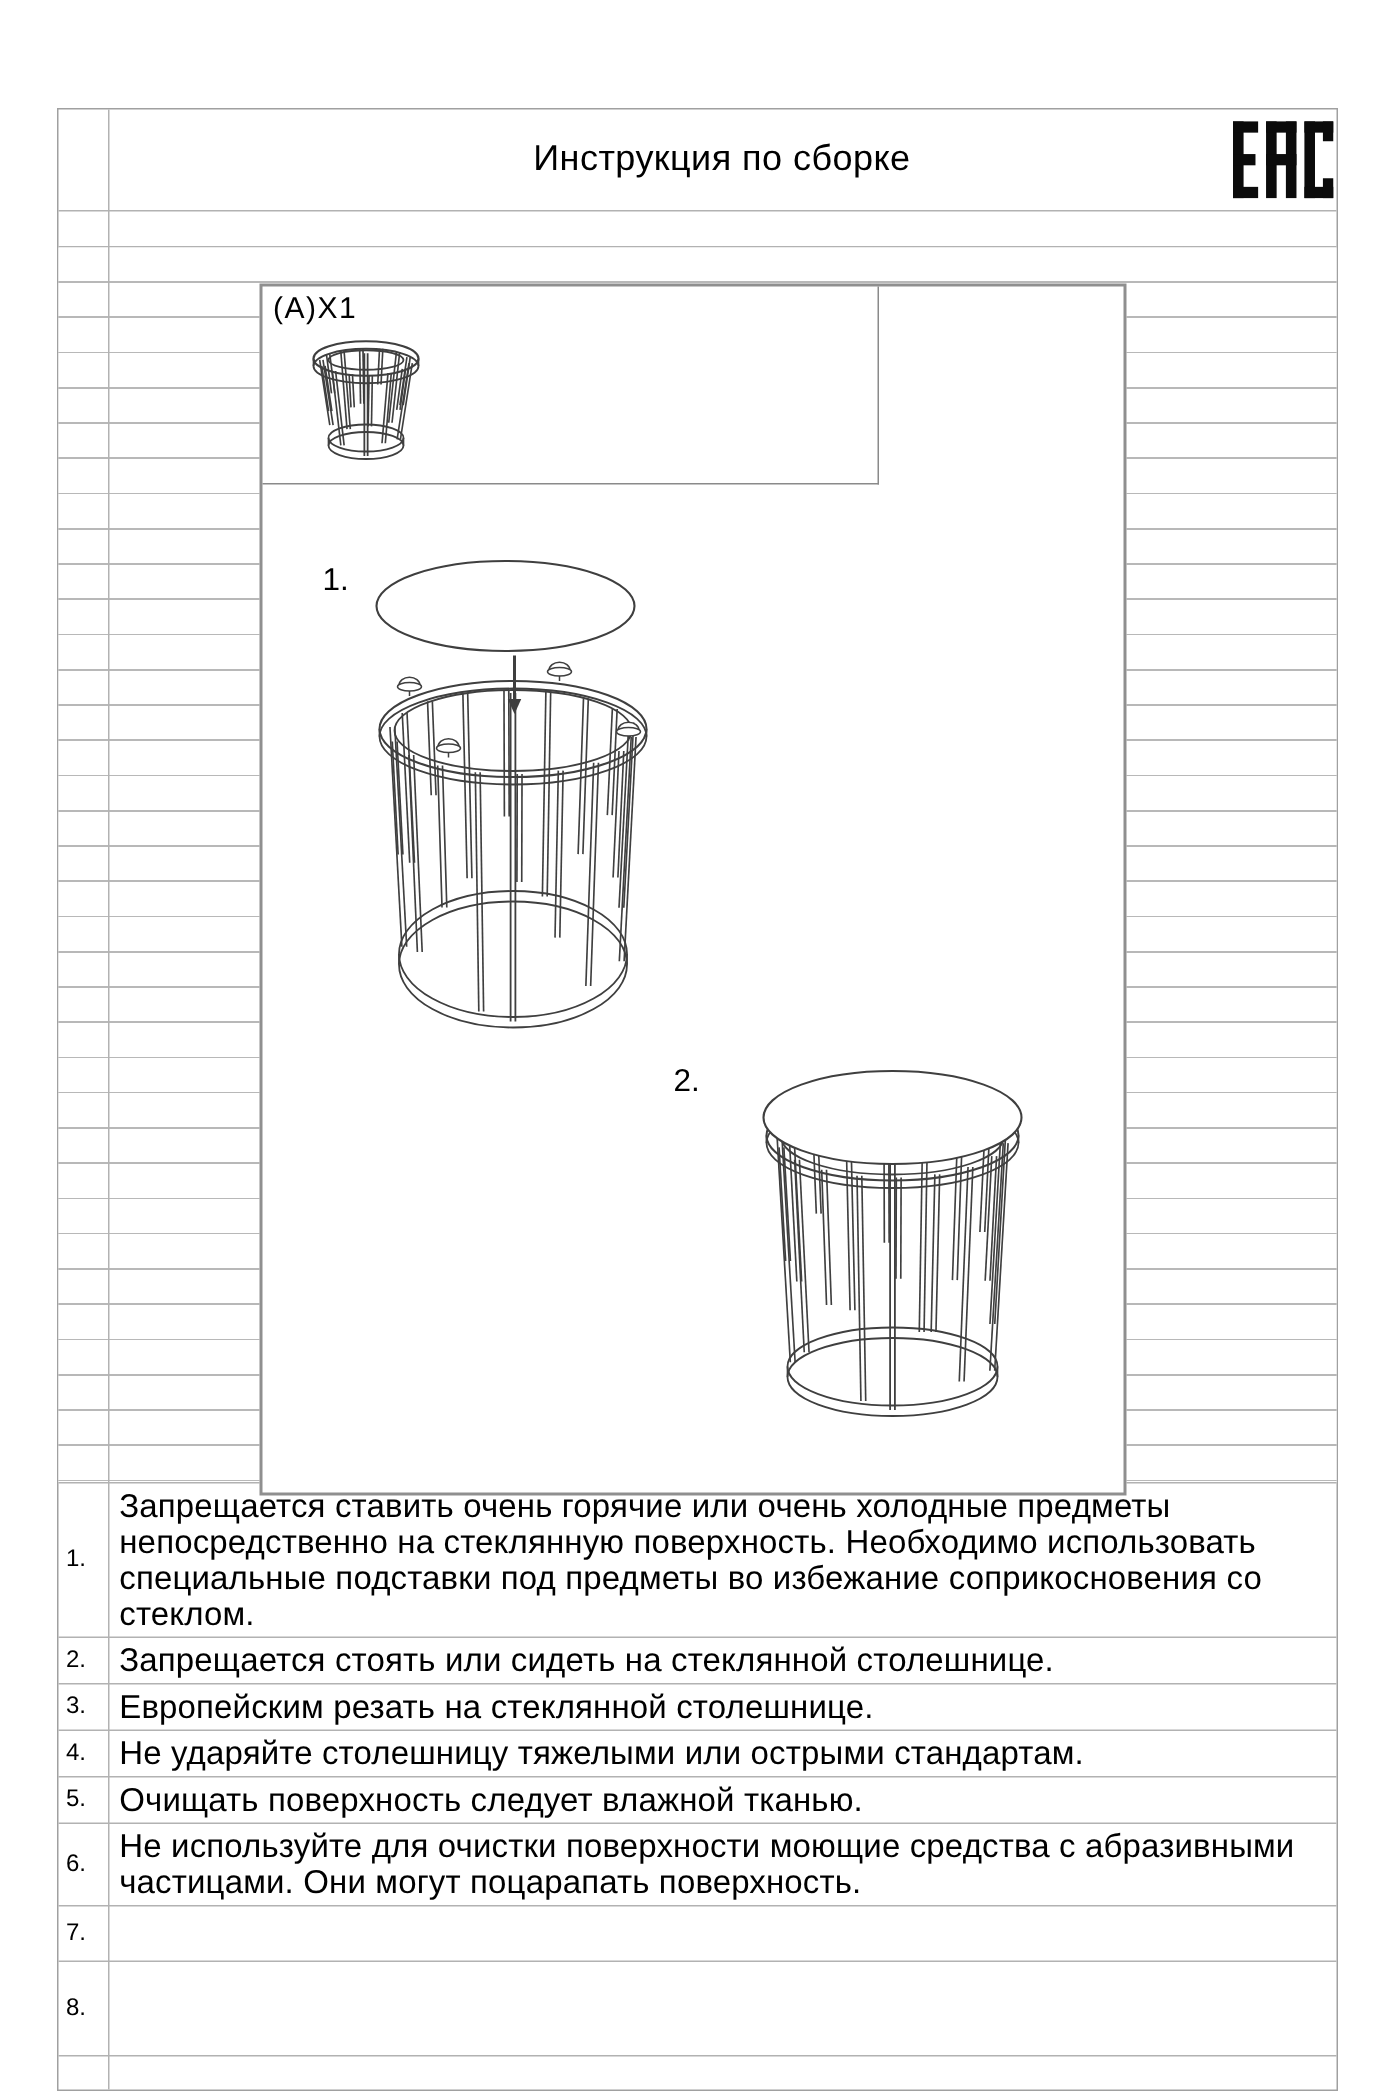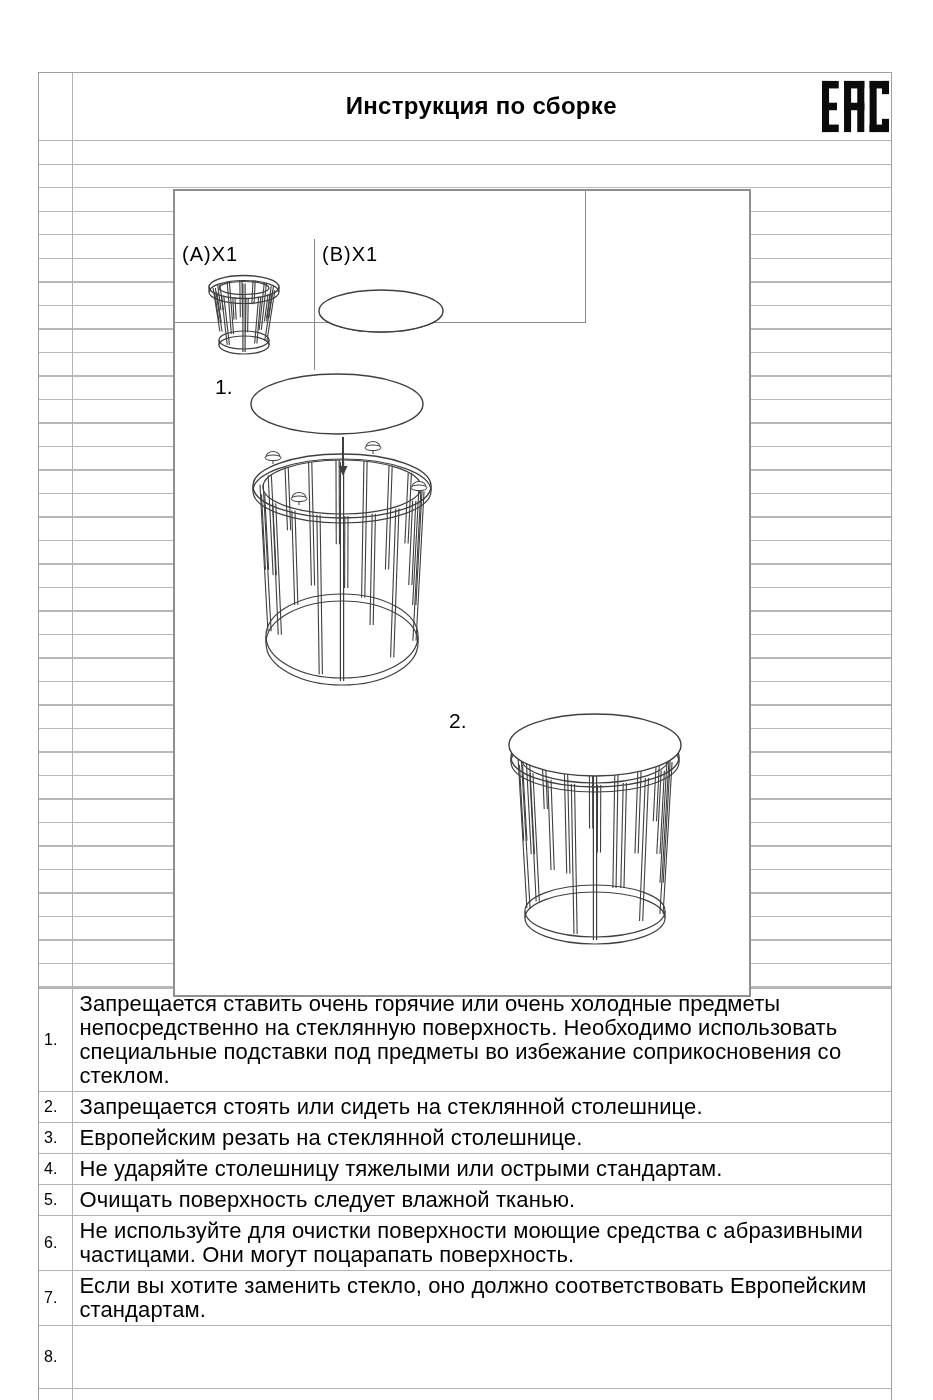--- a/index.html
+++ b/index.html
@@ -3,28 +3,28 @@
 <meta charset="utf-8">
 <style>
   html,body{margin:0;padding:0;background:#fff;}
   body{width:933px;height:1400px;position:relative;font-family:"Liberation Sans",sans-serif;color:#000;}
   .sheet{position:absolute;left:38px;top:72px;width:852px;border:1.5px solid #a0a0a0;background:#fff;}
   .col-divider{position:absolute;left:32.5px;top:0;bottom:0;width:1px;background:#b2b2b2;z-index:3;}
   .hrow{display:flex;position:relative;}
   .num-spacer{flex:0 0 32.5px;}
   .hmain{flex:1;position:relative;}
   .header-row{height:67px;border-bottom:1px solid #b2b2b2;}
-  .title{font-size:24px;font-weight:bold;text-align:center;line-height:66px;letter-spacing:.3px;}
+  .title{font-size:24px;font-weight:normal;text-align:center;line-height:66px;letter-spacing:.3px;}
   .eac{position:absolute;right:2px;top:5px;}
   .model-row{height:23px;border-bottom:1px solid #b2b2b2;flex-direction:column;}
   .model-text{font-size:15px;text-align:center;line-height:23px;}
   .grid-band{position:relative;height:823px;background:repeating-linear-gradient(to bottom,#fff 0px,#fff 22.4px,#b8b8b8 22.4px,#b8b8b8 23.5px);}
   .diagram-box{position:absolute;left:134px;top:24px;width:574px;height:804px;background:#fff;border:2px solid #8f8f8f;z-index:2;}
   .parts-strip{position:absolute;left:0;top:0;width:410px;height:131px;border-right:1.5px solid #8a8a8a;border-bottom:1.5px solid #8a8a8a;display:flex;}
-  .part-cell{position:relative;height:100%;display:flex;align-items:flex-end;justify-content:center;margin-top:48px;}
+  .part-cell{position:relative;height:100%;display:flex;align-items:flex-end;justify-content:center;}
   .part-cell + .part-cell{border-left:1.5px solid #8a8a8a;}
   .part-label{position:absolute;left:7px;top:4px;font-size:20px;letter-spacing:1px;}
   .step-label{position:absolute;font-size:21px;z-index:4;}
   #diagram-svg{position:absolute;left:0;top:0;}
   .irow{display:flex;border-top:1.5px solid #b2b2b2;align-items:center;}
   .icell{box-sizing:border-box;}
   .icell.num{flex:0 0 32.5px;padding-left:5px;font-size:16px;align-self:stretch;display:flex;align-items:center;}
   .icell.txt{flex:1;font-size:22px;line-height:24px;padding:3px 12px 3px 8px;letter-spacing:.1px;}
 </style>
 </head>
@@ -100,27 +100,20 @@
               <line x1="65.47802496439147" y1="10.685872635433544" x2="60.34729897293752" y2="57.84869810834684" stroke="#3f3f3f" stroke-width="1.1"></line>
               <line x1="70.29292558416607" y1="14.093841038504477" x2="65.59862855425061" y2="46.1142451620883" stroke="#3f3f3f" stroke-width="1.1"></line>
               <line x1="72.49292558416606" y1="14.093841038504477" x2="67.7986285542506" y2="46.1142451620883" stroke="#3f3f3f" stroke-width="1.1"></line>
               <line x1="41.9" y1="11.5" x2="41.9" y2="80" stroke="#3f3f3f" stroke-width="1.2"></line>
               <line x1="44.1" y1="11.5" x2="44.1" y2="80" stroke="#3f3f3f" stroke-width="1.2"></line>
               <ellipse cx="43" cy="15" rx="35" ry="11.5" fill="none" stroke="#3f3f3f" stroke-width="1.4"></ellipse>
               <ellipse cx="43" cy="20" rx="35" ry="11.5" fill="none" stroke="#3f3f3f" stroke-width="1.2"></ellipse>
               <ellipse cx="43" cy="16" rx="25" ry="6.5" fill="none" stroke="#3f3f3f" stroke-width="1.2"></ellipse>
               <line x1="8" y1="15" x2="8" y2="20" stroke="#3f3f3f" stroke-width="1.1"></line>
               <line x1="78" y1="15" x2="78" y2="20" stroke="#3f3f3f" stroke-width="1.1"></line>
-            </svg>
-        </div>
-        <div class="part-cell" style="flex:0 0 134.5px">
-          <span class="part-label">(B)X1</span>
-          <svg id="part-b-svg" width="132" height="56" style="margin-bottom:28px">
-              <path d="M 4 28.5 A 62 21 0 0 0 126 28.5" fill="none" stroke="#3f3f3f" stroke-width="2"></path>
-              <ellipse cx="65" cy="25" rx="62" ry="21" fill="#fff" stroke="#3f3f3f" stroke-width="1.4"></ellipse>
             </svg>
         </div>
       </div>
       <div class="step-label" style="left:40px;top:184px">1.</div>
       <div class="step-label" style="left:274px;top:518px">2.</div>
       <svg id="diagram-svg" width="574" height="804" viewBox="0 0 574 804">
           <path d="M 77 216.5 A 86 30 0 0 0 247 216.5" fill="none" stroke="#3f3f3f" stroke-width="2"></path>
           <ellipse cx="162" cy="213" rx="86" ry="30" fill="#fff" stroke="#3f3f3f" stroke-width="1.4"></ellipse>
           <line x1="168" y1="246" x2="168" y2="276" stroke="#3f3f3f" stroke-width="2"></line>
           <polygon points="163.5,275 172.5,275 168,285" fill="#3f3f3f"></polygon>
@@ -256,20 +249,19 @@
       <div class="irow" style="min-height: 24px;">
         <div class="icell num">5.</div>
         <div class="icell txt">Очищать поверхность следует влажной тканью.</div>
       </div>
       <div class="irow" style="min-height: 52px;">
         <div class="icell num">6.</div>
         <div class="icell txt">Не используйте для очистки поверхности моющие средства с абразивными частицами. Они могут поцарапать поверхность.</div>
       </div>
       <div class="irow" style="min-height: 36px;">
         <div class="icell num">7.</div>
-        <div class="icell txt">Если вы хотите заменить стекло, оно должно соответствовать Европейским стандартам.</div>
       </div>
       <div class="irow" style="min-height: 62px;">
         <div class="icell num">8.</div>
       </div>
       <div class="irow" style="min-height: 22px;"></div>
     </div>
 </div>
 
 </body></html>

